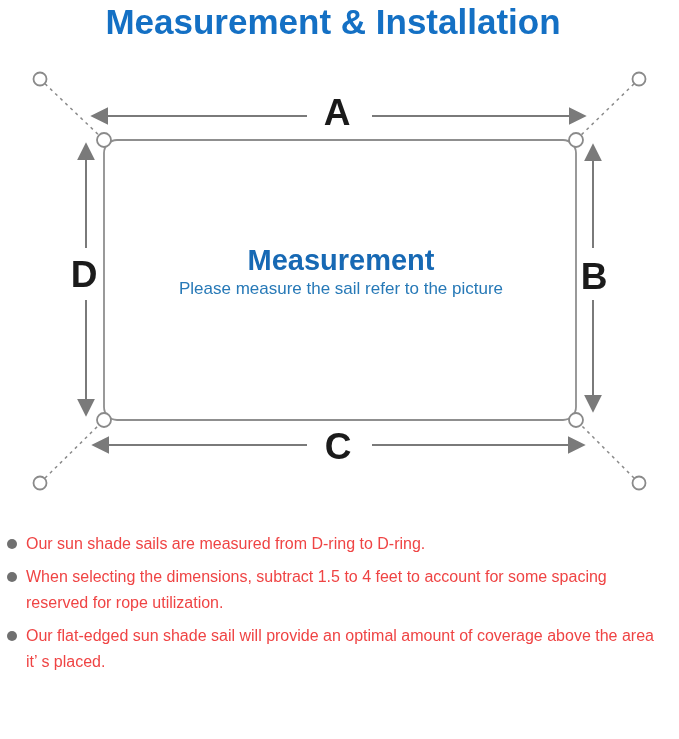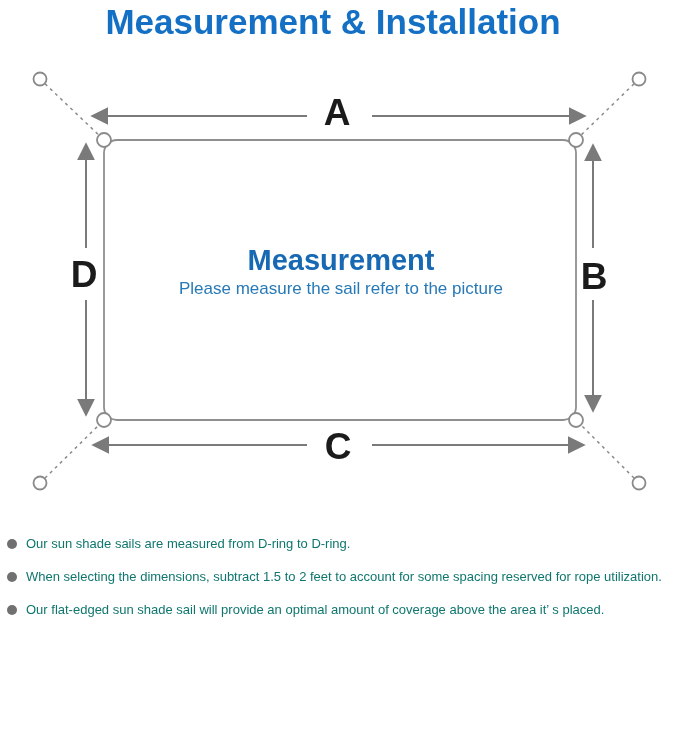--- a/index.html
+++ b/index.html
@@ -56,22 +56,22 @@
     left: 7px;
     width: 656px;
     margin: 0;
     padding: 0;
     list-style: none;
   }
   .notes li {
     display: flex;
     align-items: flex-start;
     margin-bottom: 7px;
-    color: #0f766e;
-    font-size: 13px;
+    color: #ef4444;
+    font-size: 16px;
     line-height: 26px;
   }
   .note-dot {
     flex: none;
     width: 10px;
     height: 10px;
     border-radius: 50%;
     background: #707070;
     margin: 8px 9px 0 0;
   }
@@ -133,21 +133,21 @@
     </svg>
   </div>
 
   <ul class="notes">
     <li>
       <span class="note-dot"></span>
       <span class="note-text">Our sun shade sails are measured from D-ring to D-ring.</span>
     </li>
     <li>
       <span class="note-dot"></span>
-      <span class="note-text">When selecting the dimensions, subtract 1.5 to 2 feet to account for some spacing reserved for rope utilization.</span>
+      <span class="note-text">When selecting the dimensions, subtract 1.5 to 4 feet to account for some spacing reserved for rope utilization.</span>
     </li>
     <li>
       <span class="note-dot"></span>
       <span class="note-text">Our flat-edged sun shade sail will provide an optimal amount of coverage above the area it’ s placed.</span>
     </li>
   </ul>
 
 </div>
 
 </body></html>

